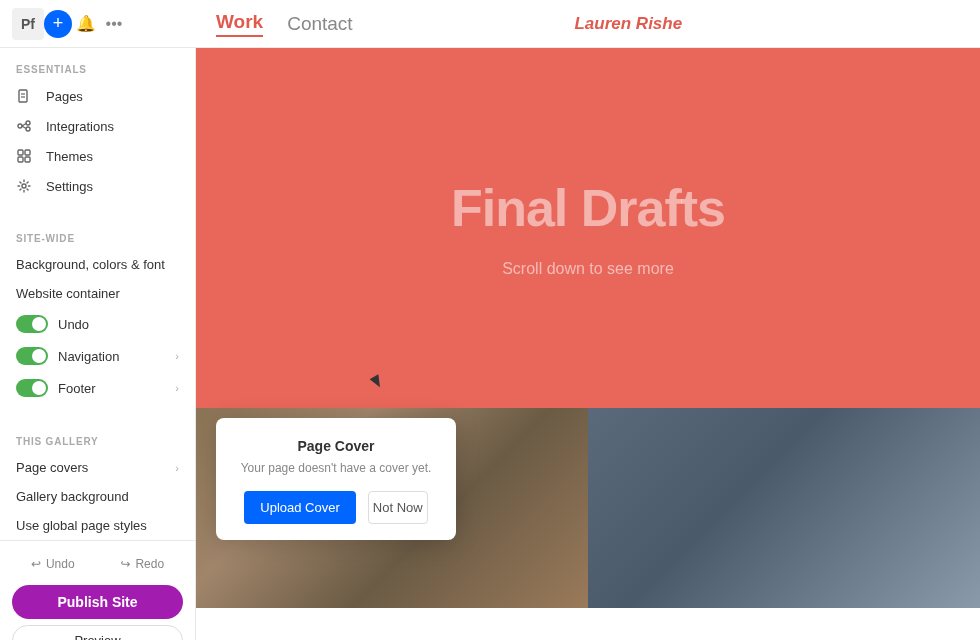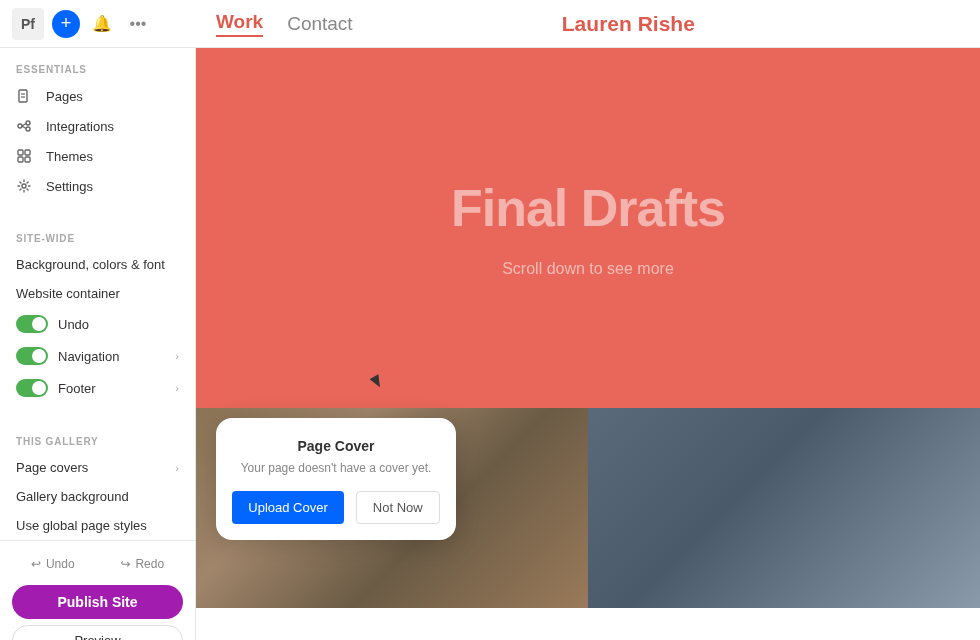--- a/index.html
+++ b/index.html
@@ -13,21 +13,20 @@
       display: flex;
       align-items: center;
       flex-shrink: 0;
       z-index: 10;
     }
     .top-bar-left {
       width: 196px;
       display: flex;
       align-items: center;
       padding: 0 12px;
-      gap: 8px;
     }
     .pf-logo {
       width: 32px; height: 32px;
       background: #f0f0f0;
       border-radius: 4px;
       display: flex; align-items: center; justify-content: center;
       font-weight: bold; font-size: 14px; color: #555;
     }
     .top-bar-icon-btn {
       width: 28px; height: 28px;
@@ -54,24 +53,25 @@
       cursor: pointer;
       text-decoration: none;
     }
     .nav-link.active {
       color: #e05a4e;
       font-weight: 600;
       border-bottom: 2px solid #e05a4e;
       padding-bottom: 2px;
     }
     .site-title {
-      font-size: 21px;
+      font-size: 17px;
       font-weight: 700;
       color: #e05a4e;
       margin: 0 auto;
+      font-style: italic;
     }
     .top-bar-right { width: 80px; }
 
     
     .main-layout {
       display: flex;
       flex: 1;
       overflow: hidden;
     }
 
@@ -285,21 +285,21 @@
       top: 0; left: 0; right: 0; bottom: 0;
       pointer-events: none;
       z-index: 100;
     }
     .page-cover-modal {
       position: absolute;
       top: 370px;
       left: 20px;
       width: 240px;
       background: #fff;
-      border-radius: 16px;
+      border-radius: 8px;
       box-shadow: 0 4px 24px rgba(0,0,0,0.18);
       padding: 20px 16px 16px 16px;
       pointer-events: all;
       text-align: center;
     }
     .modal-title {
       font-size: 14px;
       font-weight: 600;
       color: #333;
       margin-bottom: 6px;
@@ -319,21 +319,21 @@
       padding: 8px 16px;
       background: #0066ff;
       color: #fff;
       border: none;
       border-radius: 4px;
       font-size: 13px;
       font-weight: 500;
       cursor: pointer;
     }
     .btn-not-now {
-      padding: 8px 16px;
+      padding: 8px 4px;
       background: #fff;
       color: #555;
       border: 1px solid #ddd;
       border-radius: 4px;
       font-size: 13px;
       cursor: pointer;
     }
 
     
     .cursor-indicator {

